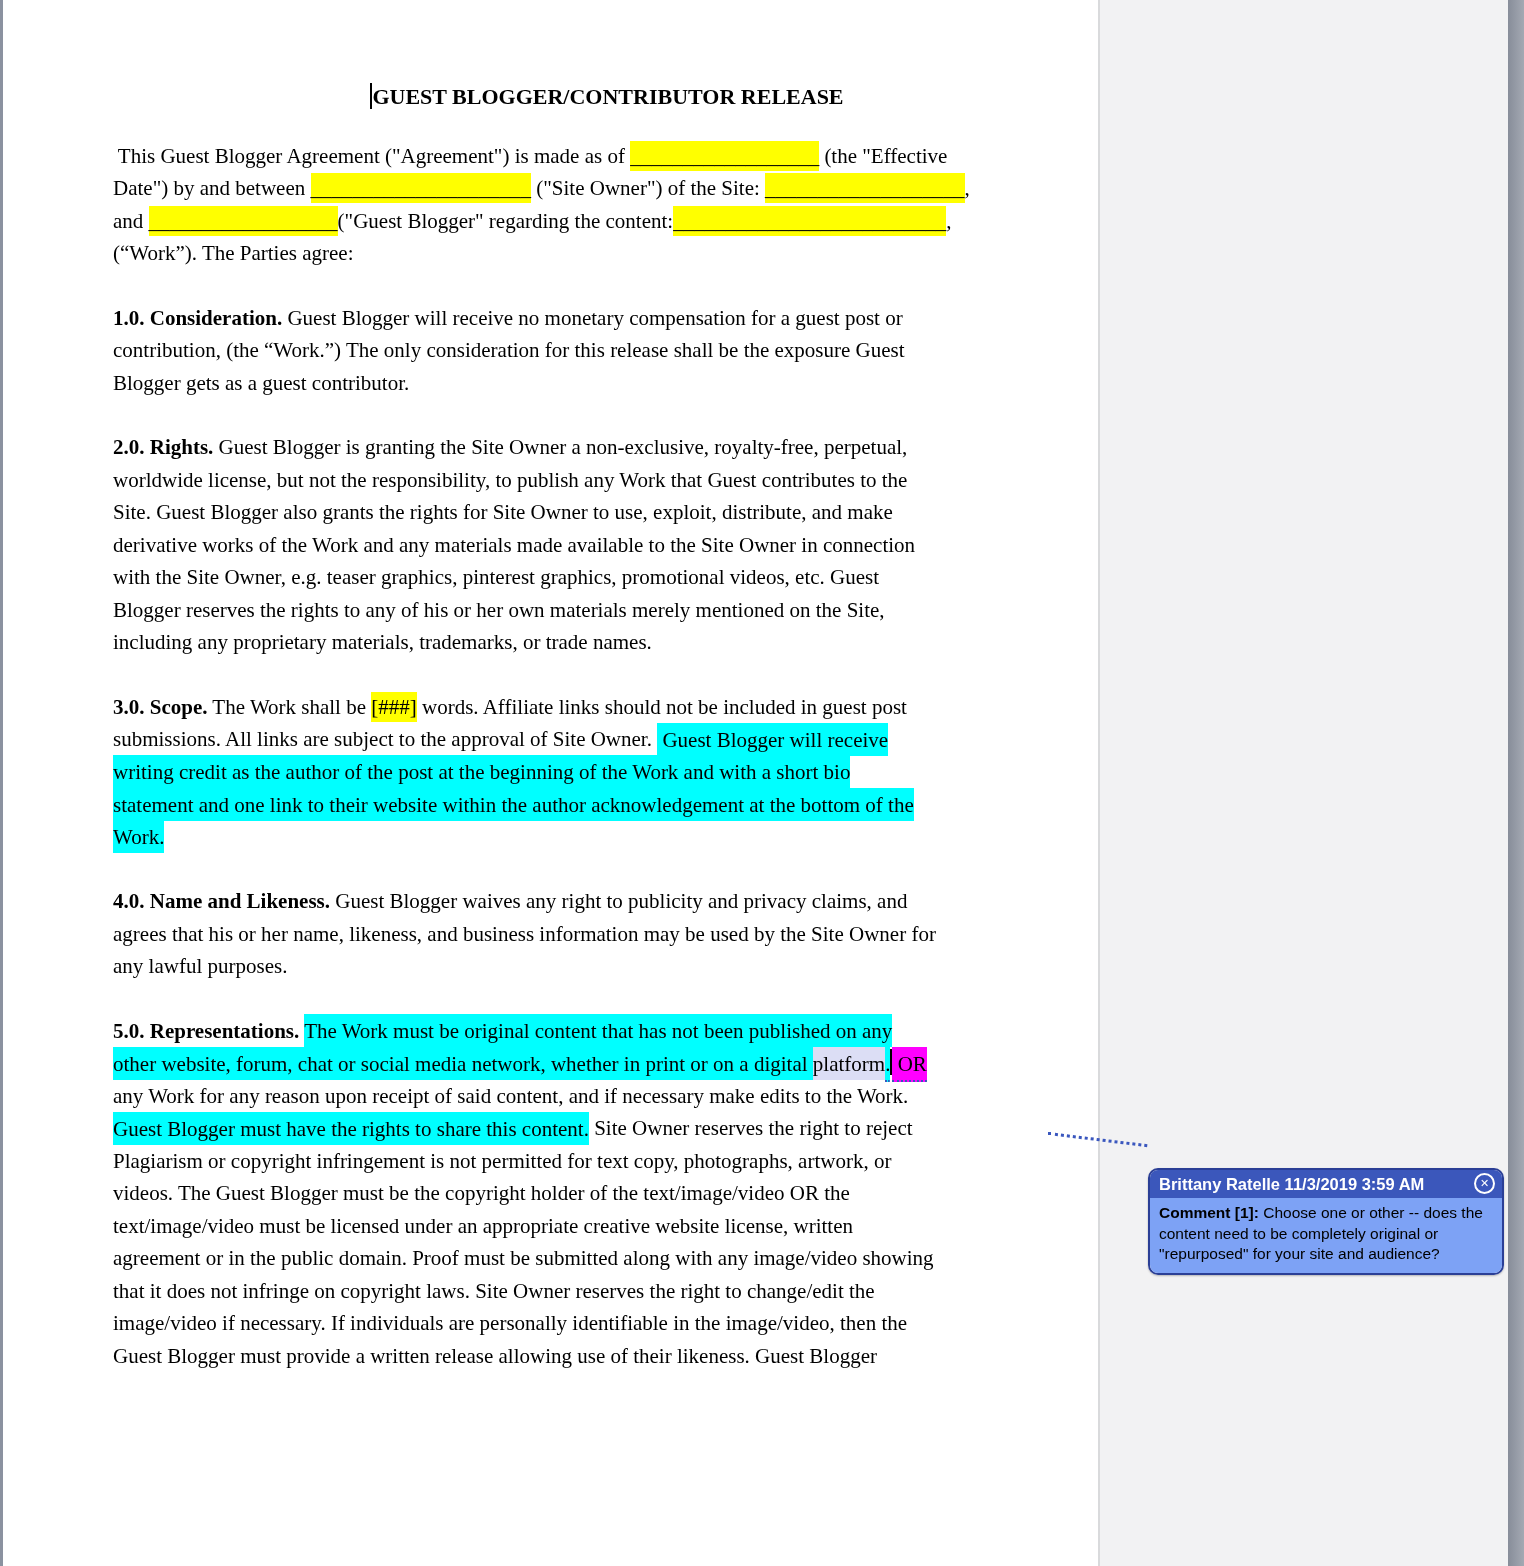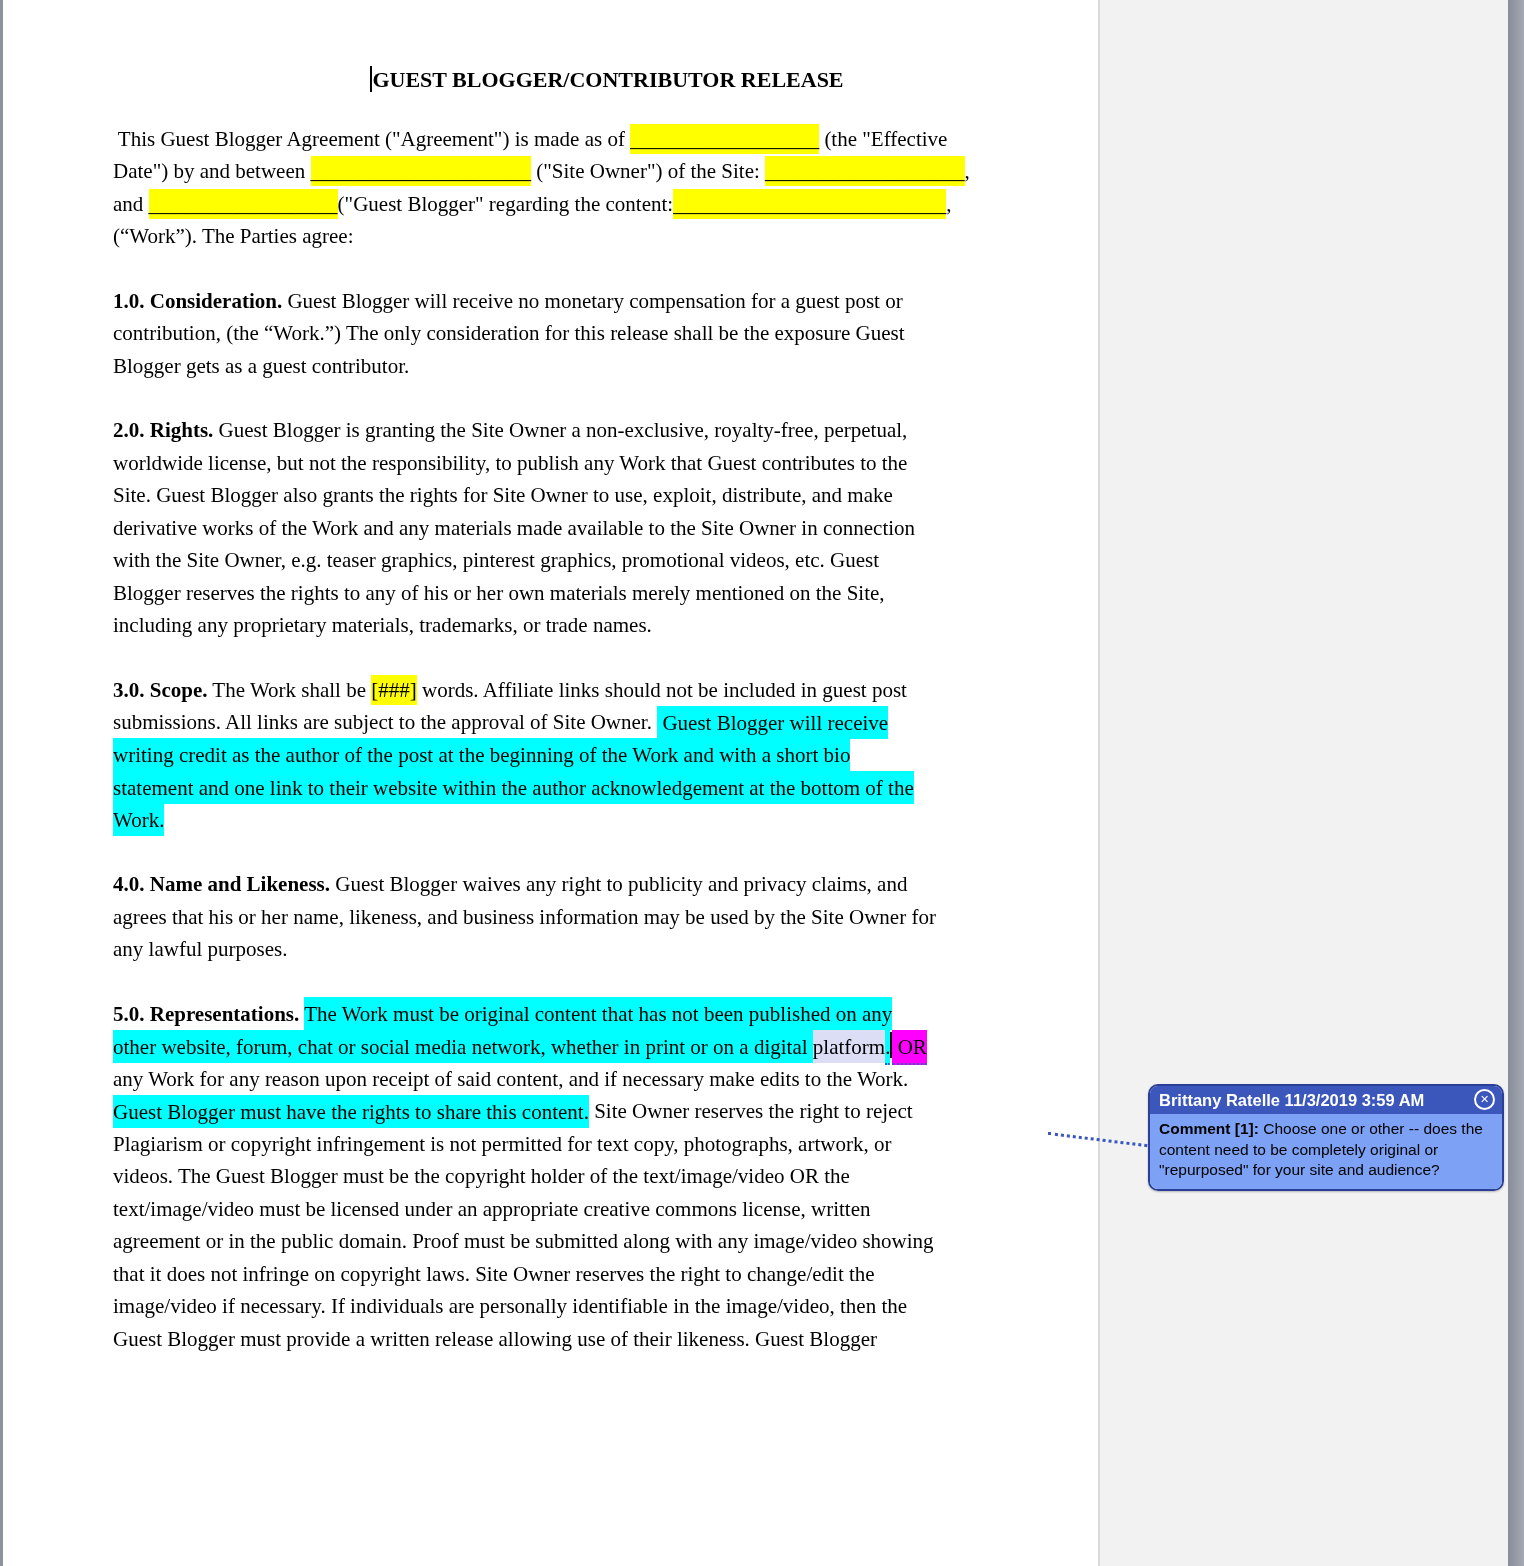--- a/index.html
+++ b/index.html
@@ -8,38 +8,38 @@
     background:#ffffff;
     font-family:"Liberation Serif","DejaVu Serif",serif;
   }
   .left-edge{position:absolute;left:0;top:0;width:3px;height:1566px;background:#8b92a0;}
   .doc-page{position:absolute;left:3px;top:0;width:1095px;height:1566px;background:var(--page-bg,#fff);}
   .page-sep{position:absolute;left:1098px;top:0;width:2px;height:1566px;background:#d9dadc;}
   .right-margin{position:absolute;left:1100px;top:0;width:408px;height:1566px;background:var(--margin-bg,#f2f2f3);}
   .right-scroll{position:absolute;left:1508px;top:0;width:16px;height:1566px;
     background:linear-gradient(90deg,#878d99,#a4a9b3);}
 
-  .doc-content{position:absolute;left:0;top:0;width:1095px;padding:64px 0 0 110px;box-sizing:border-box;}
+  .doc-content{position:absolute;left:0;top:0;width:1095px;padding:81px 0 0 110px;box-sizing:border-box;}
   .para{margin:0 0 32px 0;}
   .para.center{text-align:center;width:988px;}
   .para.title{margin-bottom:26px;}
   .line{white-space:pre;font-size:21px;line-height:32.5px;height:32.5px;color:#000;}
   .para.title .line{font-size:22px;font-weight:bold;}
   .b{font-weight:bold;}
   .h-y{background:var(--hl-y,#ffff00);padding:3px 0;margin-top:16px;}
   .h-c{background:var(--hl-c,#00ffff);padding:4.5px 0;}
   .h-m{background:var(--hl-m,#ff00ff);padding:4.5px 0;text-align:right;}
   .h-l{background:var(--hl-l,#dcdef5);padding:4.5px 0;}
   .anchor{border-bottom:2px dotted #3a57be;}
   .caret{display:inline-block;width:2px;height:26px;background:#000;vertical-align:-5px;}
 
   .connector{position:absolute;left:1048px;top:1132px;width:100px;height:0;
     border-top:3px dotted #3a57be;transform:rotate(7deg);transform-origin:left center;}
 
-  .comment-box{position:absolute;left:1148px;top:1084px;width:356px;box-sizing:border-box;
+  .comment-box{position:absolute;left:1148px;top:1168px;width:356px;box-sizing:border-box;
     border:2px solid var(--cm-border,#2b3f96);border-radius:10px;overflow:hidden;
     font-family:"Liberation Sans","DejaVu Sans",sans-serif;
     box-shadow:0 1px 2px rgba(0,0,0,0.25);}
   .comment-header{position:relative;background:var(--cm-head,#3b57bb);color:#fff;
     font-size:16.5px;font-weight:bold;padding:4px 34px 4px 9px;line-height:20px;}
   .comment-close{position:absolute;right:7px;top:3px;width:17px;height:17px;border-radius:50%;
     background:#3b57bb;border:2px solid #fff;color:#fff;font-size:11px;line-height:17px;
     text-align:center;font-weight:bold;cursor:default;}
   .comment-body{background:var(--cm-body,#7da2f5);color:#000;font-size:15.5px;
     line-height:20.5px;padding:5px 0 8px 9px;}
@@ -86,21 +86,21 @@
         <div class="line"><span>agrees that his or her name, likeness, and business information may be used by the Site Owner for</span></div>
         <div class="line"><span>any lawful purposes.</span></div>
       </div>
       <div class="para">
         <div class="line"><span class="b">5.0. Representations.</span><span> </span><span class="h-c">The Work must be original content that has not been published on any</span></div>
         <div class="line"><span class="h-c">other website, forum, chat or social media network, whether in print or on a digital </span><span class="h-l">platform</span><span class="h-c anchor">.</span><span class="caret"></span><span class="h-m anchor"> OR</span></div>
         <div class="line"><span>any Work for any reason upon receipt of said content, and if necessary make edits to the Work.</span></div>
         <div class="line"><span class="h-c">Guest Blogger must have the rights to share this content.</span><span> Site Owner reserves the right to reject</span></div>
         <div class="line"><span>Plagiarism or copyright infringement is not permitted for text copy, photographs, artwork, or</span></div>
         <div class="line"><span>videos. The Guest Blogger must be the copyright holder of the text/image/video OR the</span></div>
-        <div class="line"><span>text/image/video must be licensed under an appropriate creative commons license, written</span></div>
+        <div class="line"><span>text/image/video must be licensed under an appropriate creative website license, written</span></div>
         <div class="line"><span>agreement or in the public domain. Proof must be submitted along with any image/video showing</span></div>
         <div class="line"><span>that it does not infringe on copyright laws. Site Owner reserves the right to change/edit the</span></div>
         <div class="line"><span>image/video if necessary. If individuals are personally identifiable in the image/video, then the</span></div>
         <div class="line"><span>Guest Blogger must provide a written release allowing use of their likeness. Guest Blogger</span></div>
       </div>
     </div>
 </div>
 <div class="page-sep"></div>
 <div class="right-margin"></div>
 <div class="right-scroll"></div>

